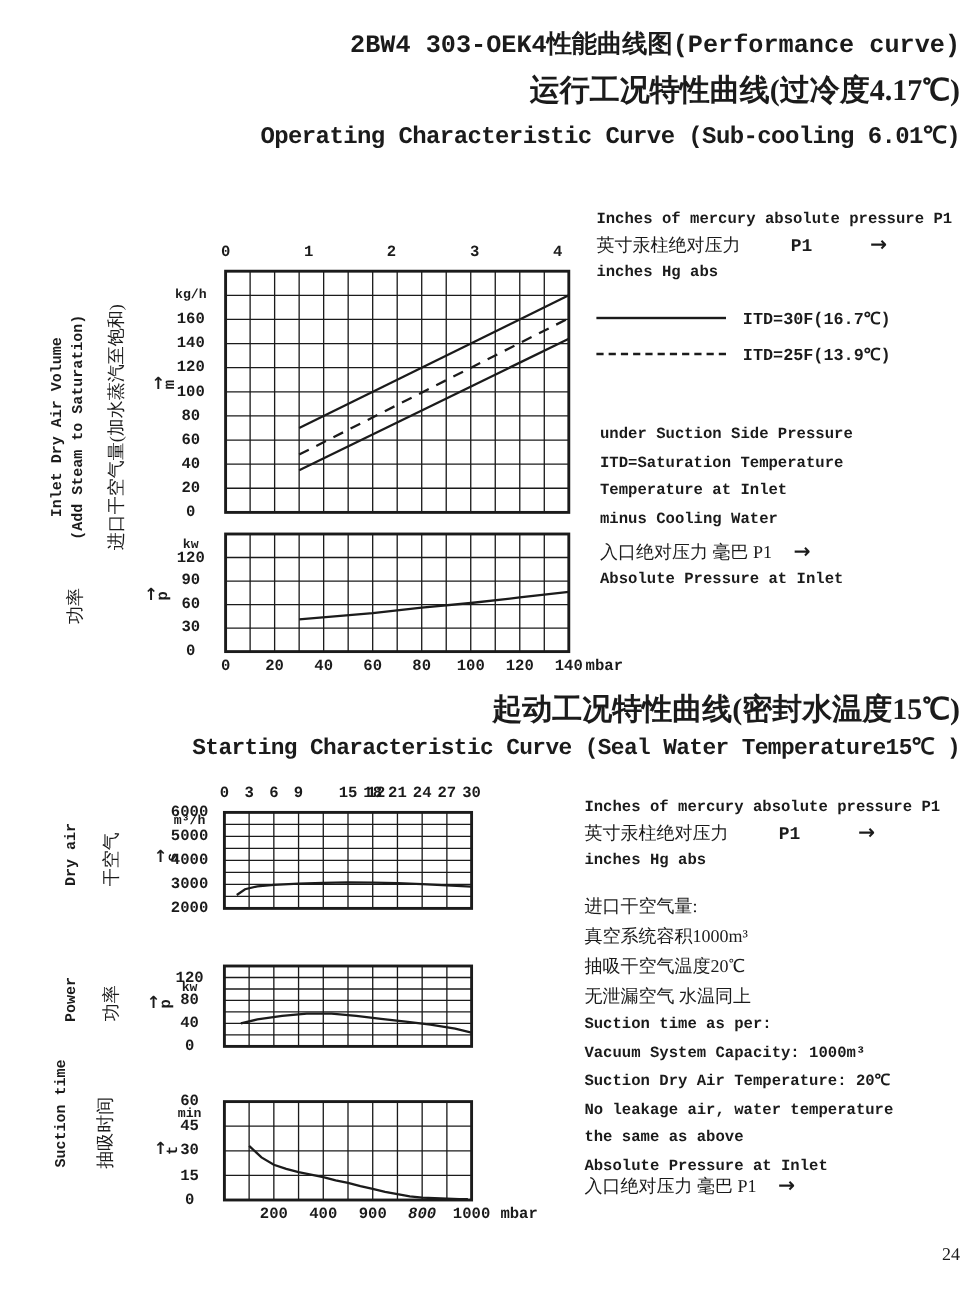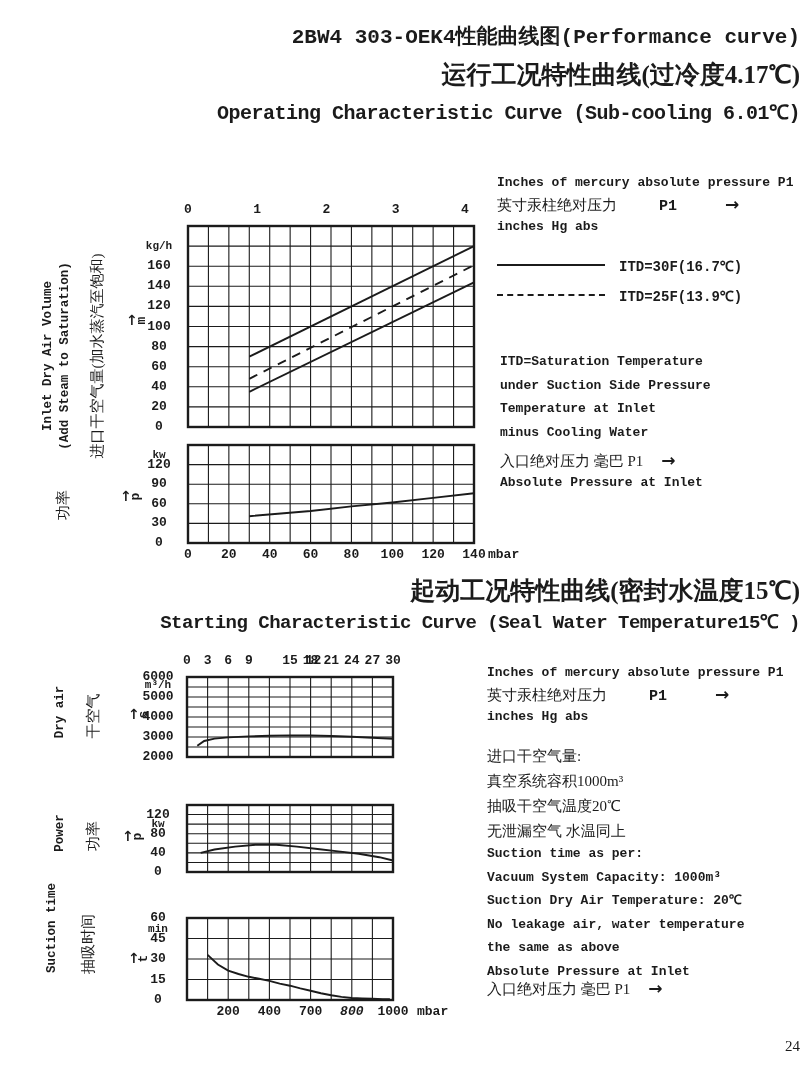--- a/index.html
+++ b/index.html
@@ -172,22 +172,22 @@
       <span class="legend-line"></span>
       <span class="legend-label">ITD=30F(16.7℃)</span>
     </div>
     <div class="legend-row">
       <span class="legend-line dashed"></span>
       <span class="legend-label">ITD=25F(13.9℃)</span>
     </div>
   </div>
 
 <div class="abs note-en" style="left:500px;top:350px;width:300px;">
+    <div>under Suction Side Pressure</div>
     <div>ITD=Saturation Temperature</div>
-    <div>under Suction Side Pressure</div>
     <div>Temperature at Inlet</div>
     <div>minus Cooling Water</div>
   </div>
 
 <div class="abs" style="left:500px;top:450px;width:300px;">
   <div>
     <span class="rp-zh">入口绝对压力  毫巴 P1</span><span class="arrow2">→</span>
   </div>
   <div class="rp-en">Absolute Pressure at Inlet</div>
 </div>
@@ -311,21 +311,21 @@
       <polyline points="20.6,36.9 30.9,46.5 41.2,52.6 51.5,56.0 61.8,58.8 72.1,60.8 82.4,62.9 92.7,65.6 103.0,67.7 113.3,70.4 123.6,72.7 133.9,75.2 144.2,77.2 154.5,78.9 164.8,80.0 175.1,80.5 185.4,80.8 195.7,81.2 202.9,81.3" fill="none" stroke="#1b1b1b" stroke-width="1.9"></polyline>
     </svg>
     <span class="tick ytick" style="left: -52px; top: -8px; width: 46px;">60</span>
     <span class="tick ytick unit" style="left: -52px; top: 2.93333px; width: 46px;">min</span>
     <span class="tick ytick" style="left: -52px; top: 12.5px; width: 46px;">45</span>
     <span class="tick ytick" style="left: -52px; top: 33px; width: 46px;">30</span>
     <span class="tick ytick" style="left: -52px; top: 53.5px; width: 46px;">15</span>
     <span class="tick ytick" style="left: -52px; top: 74px; width: 46px;">0</span>
     <span class="tick xtick" style="left: 21.2px; top: 86px; width: 40px;">200</span>
     <span class="tick xtick" style="left: 62.4px; top: 86px; width: 40px;">400</span>
-    <span class="tick xtick" style="left: 103.6px; top: 86px; width: 40px;">700</span>
+    <span class="tick xtick" style="left: 103.6px; top: 86px; width: 40px;">900</span>
     <span class="tick xtick" style="left: 144.8px; top: 86px; width: 40px; font-style: italic;">800</span>
     <span class="tick xtick" style="left: 186px; top: 86px; width: 40px;">1000</span>
     <span class="tick xunit" style="left: 230px; top: 86px;">mbar</span>
   </div>
 
 <div class="abs" style="left:487px;top:662px;width:310px;">
   <div class="rp-en">Inches of mercury absolute pressure P1</div>
   <div>
     <span class="rp-zh">英寸汞柱绝对压力</span><span class="p1lab">P1</span><span class="arrow">→</span>
   </div>

